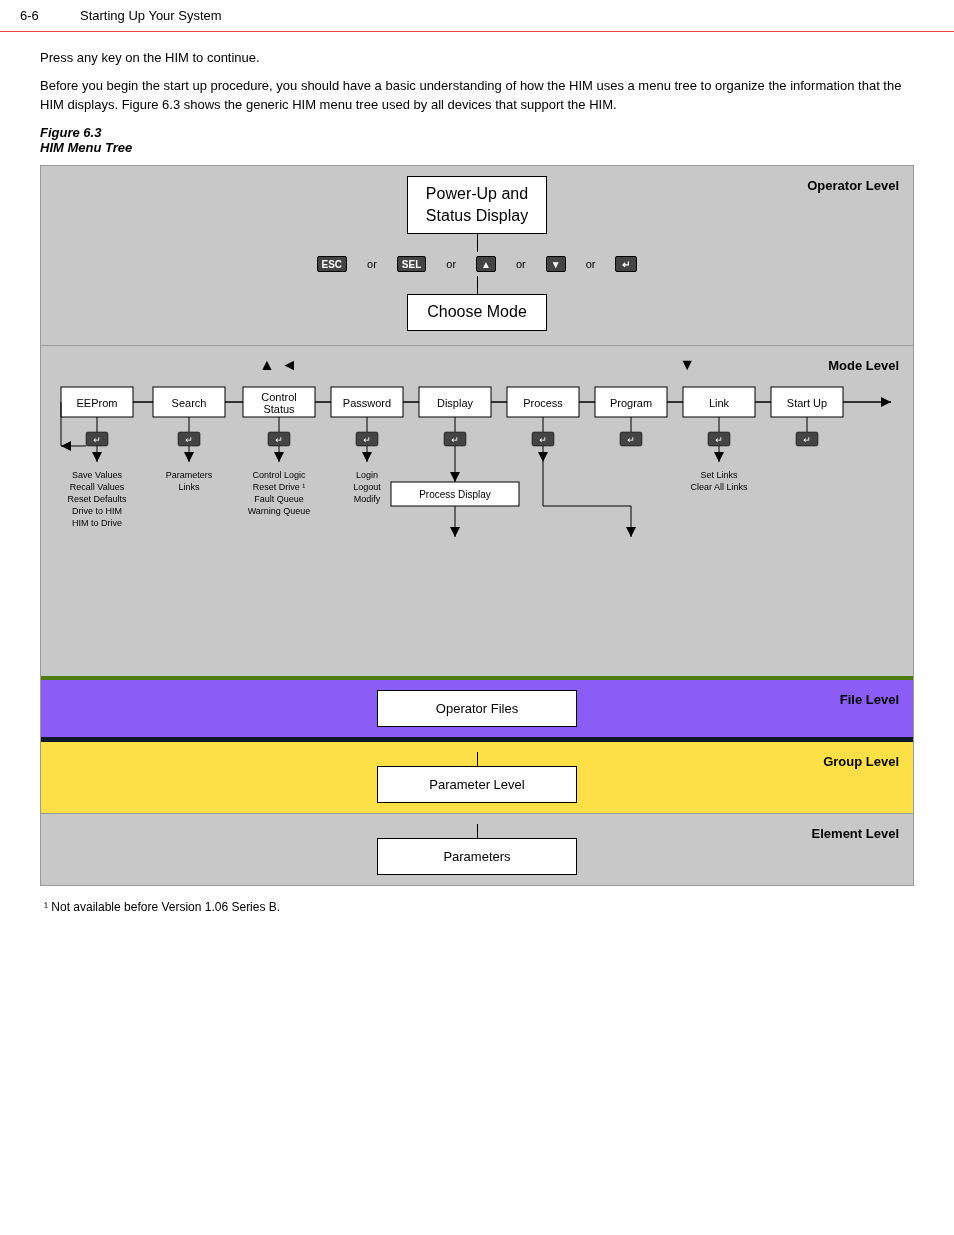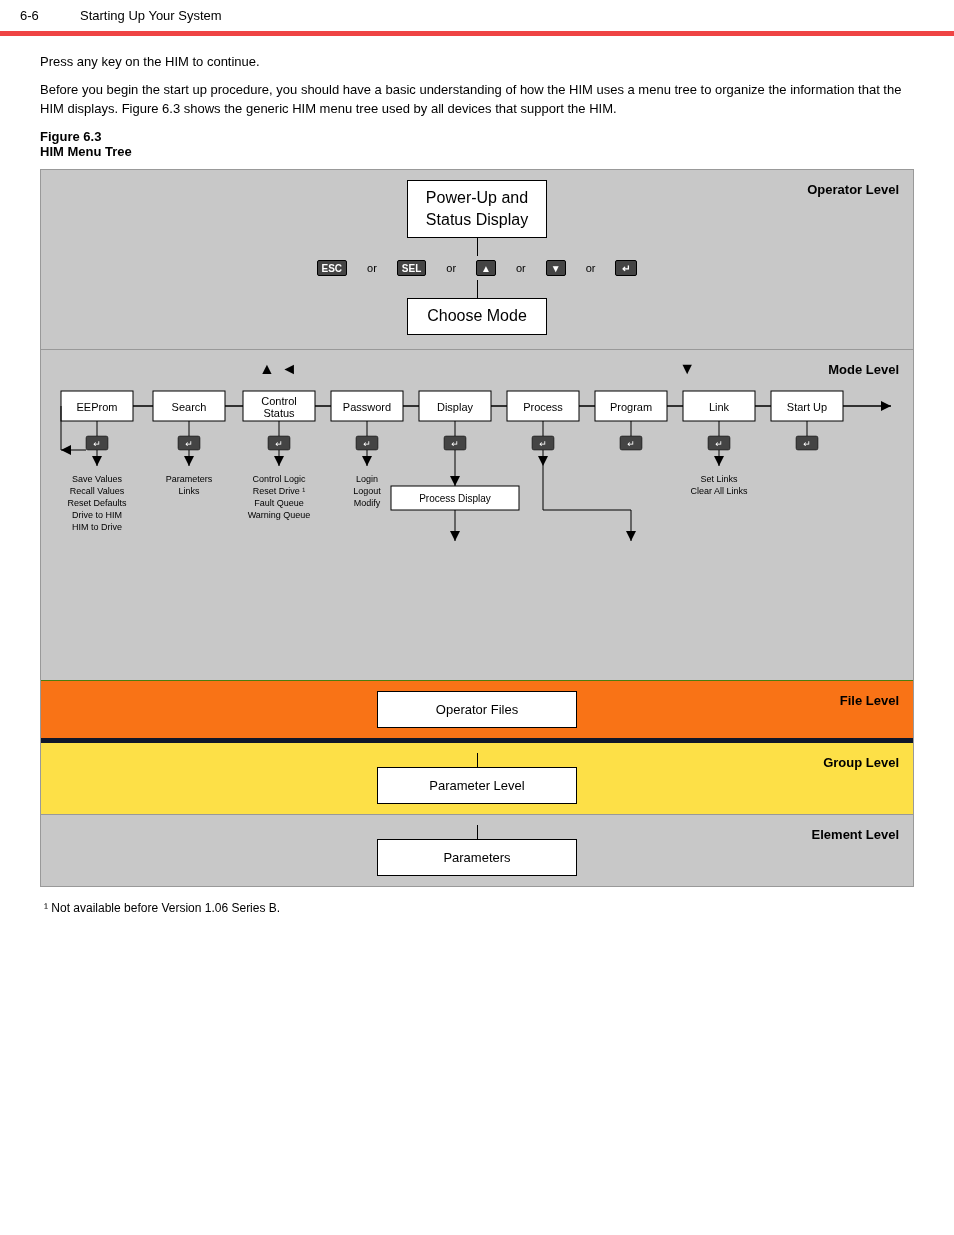--- a/index.html
+++ b/index.html
@@ -10,21 +10,21 @@
       font-family: Arial, Helvetica, sans-serif;
       font-size: 13px;
       color: #000;
     }
 
     
     .page-header {
       display: flex;
       align-items: center;
       padding: 8px 20px;
-      border-bottom: 5px solid #ef4444;
+      border-bottom: 1px solid #ef4444;
     }
     .page-num {
       font-size: 13px;
       min-width: 60px;
     }
     .page-title {
       font-size: 13px;
     }
 
     
@@ -35,20 +35,21 @@
     .intro-text {
       line-height: 1.5;
     }
     .intro-text p {
       margin-bottom: 8px;
     }
 
     .figure-caption {
       font-weight: bold;
       margin-top: 10px;
+      font-style: italic;
     }
 
     
     .diagram-outer {
       margin-top: 10px;
       border: 1px solid #999;
     }
 
     
     .band-operator {
@@ -56,24 +57,24 @@
       padding: 10px 10px 14px 10px;
       position: relative;
     }
     .band-mode {
       background: #c8c8c8;
       padding: 10px 10px 14px 10px;
       position: relative;
       border-top: 1px solid #999;
     }
     .band-file {
-      background: #f97316;
+      background: #8b5cf6;
       padding: 10px 10px 10px 10px;
       position: relative;
-      border-top: 1px solid #4d7c0f;
+      border-top: 4px solid #4d7c0f;
     }
     .band-group {
       background: #fde047;
       padding: 10px 10px 10px 10px;
       position: relative;
       border-top: 5px solid #0f172a;
     }
     .band-element {
       background: #c8c8c8;
       padding: 10px 10px 10px 10px;

